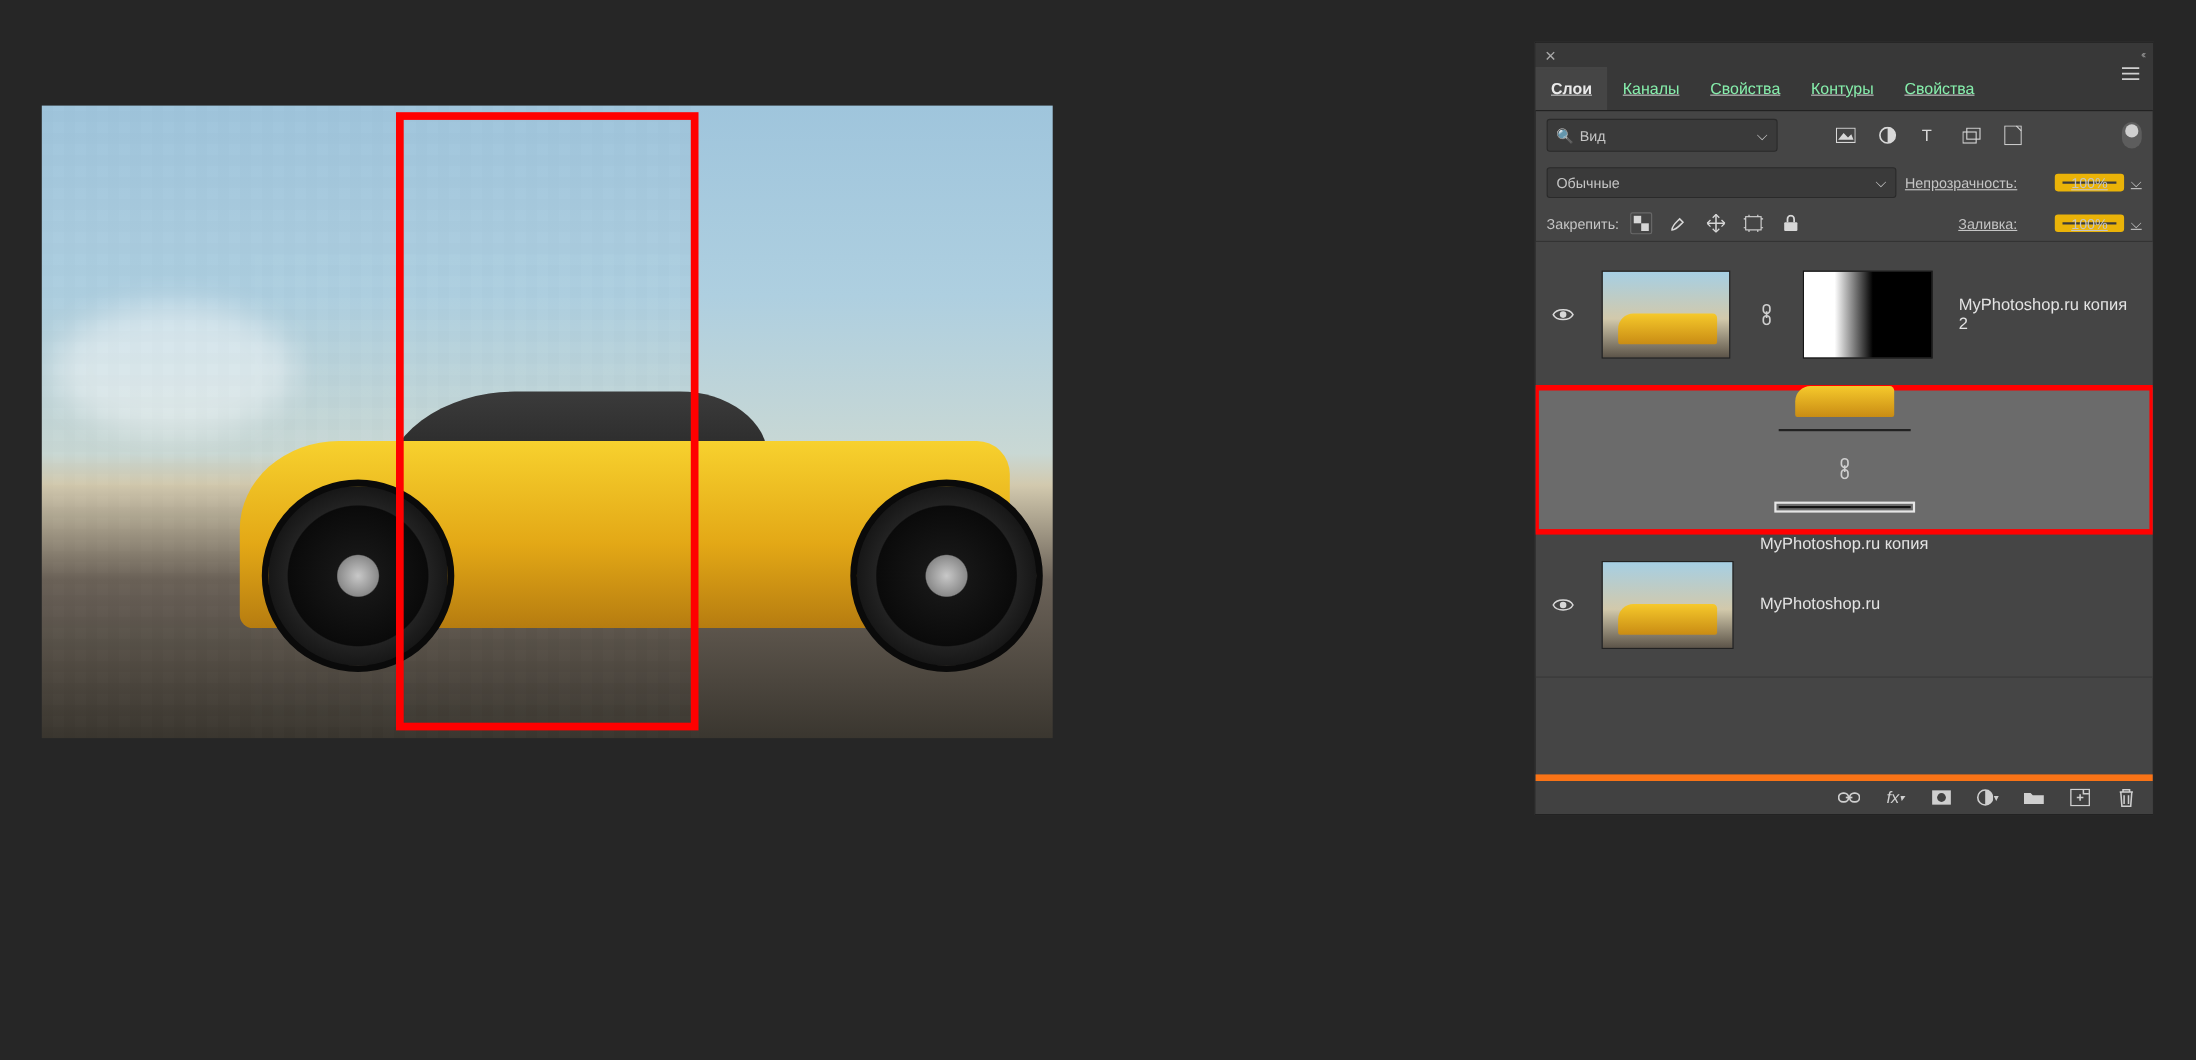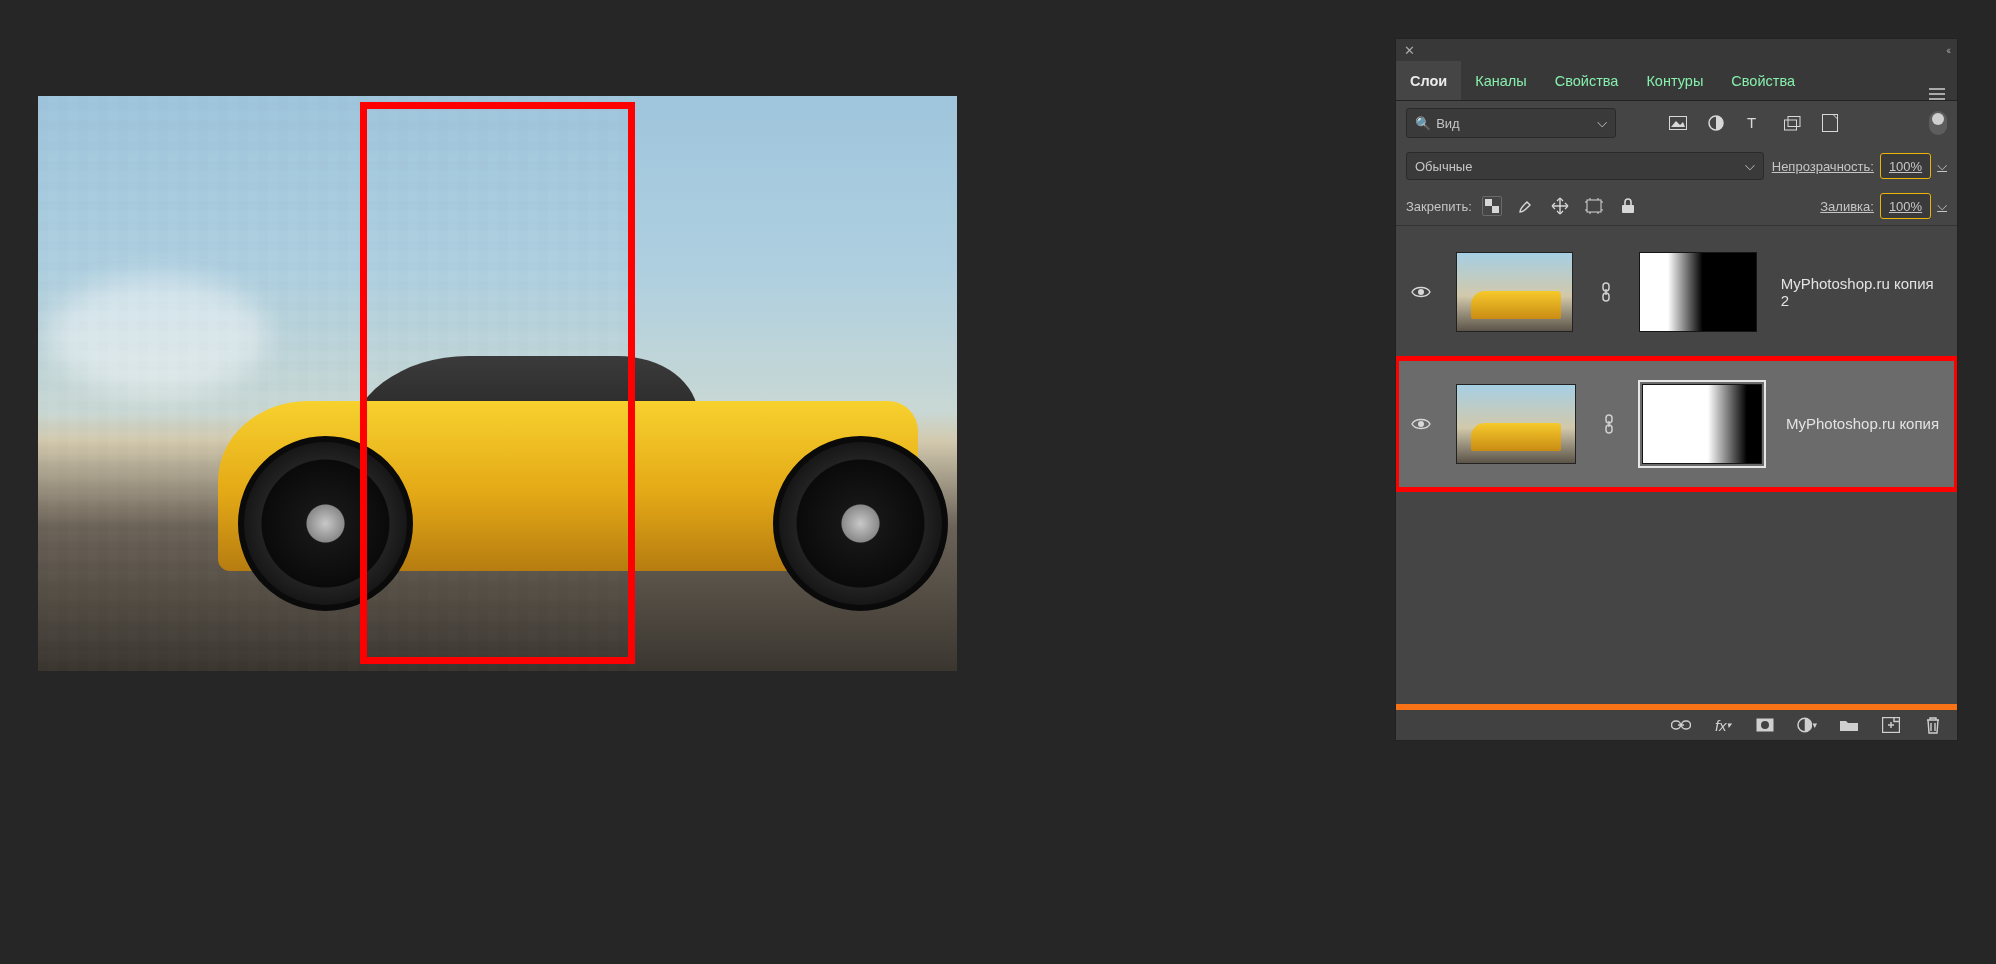--- a/index.html
+++ b/index.html
@@ -14,43 +14,43 @@
 .wheel { position:absolute; bottom:0; width:175px; height:175px; border-radius:50%; background: radial-gradient(circle,#c8c8c8 0%, #8a8a8a 16%, #161616 17%, #0a0a0a 55%, #222 56%, #000 100%); border:6px solid #0a0a0a;}
 .wheel.front { right:10px; }
 .wheel.rear { left:60px; }
 .red-rect { position:absolute; left:322px; top:6px; width:275px; height:562px; border:7px solid #ff0000; }
 .pixelate { position:absolute; left:0; top:0; width:598px; height:575px; -webkit-filter:blur(0px); filter:contrast(1); image-rendering:pixelated; background: repeating-linear-gradient(0deg, rgba(0,0,0,0.02) 0 10px, rgba(255,255,255,0.02) 10px 20px), repeating-linear-gradient(90deg, rgba(0,0,0,0.02) 0 10px, rgba(255,255,255,0.02) 10px 20px); mix-blend-mode: normal; opacity:.35;}
 
 .panel { flex: 0 0 563px; margin-left:auto; background:#454545; display:flex; flex-direction:column; height: 703px; border:1px solid #222; }
 .panel-top { display:flex; align-items:center; height:22px; background:#383838; padding:0 8px; }
 .close-x { color:#aaa; font-size:13px; }
 .collapse { margin-left:auto; color:#999; font-size:10px; letter-spacing:-2px;}
-.tabs { display:flex; align-items:flex-end; height:40px; background:#383838; border-bottom:1px solid #222; }
+.tabs { display:flex; align-items:flex-start; height:40px; background:#383838; border-bottom:1px solid #222;text-decoration:underline; }
 .tab { padding: 0 14px; height:100%; display:flex; align-items:center; color:#86efac; font-size:14.5px; cursor:pointer; }
 .tab.active { background:#454545; color:#eaeaea; font-weight:600; box-shadow: inset 0 2px 0 #454545; }
 .tab-menu { margin-left:auto; padding:0 12px; color:#bdbdbd; }
 .row { display:flex; align-items:center; padding:7px 10px; gap:10px; }
 .search { display:flex; align-items:center; background:#3a3a3a; border:1px solid #2a2a2a; border-radius:3px; height:30px; padding:0 8px; width:210px; }
 .search span.mag { font-size:13px; color:#ddd; margin-right:5px; }
 .search .chev { margin-left:auto; color:#ccc; }
 .filter-icons { display:flex; gap:18px; margin-left:42px; }
 .ficon { width:20px; height:20px; display:flex; align-items:center; justify-content:center; color:#d8d8d8; }
 .dot-toggle { width:18px; height:24px; border-radius:9px; background:#5d5d5d; margin-left:auto; display:flex; align-items:flex-start; justify-content:center; padding-top:2px;}
 .dot-toggle::before { content:""; width:12px; height:12px; border-radius:50%; background:#cfcfcf;}
 .select { display:flex; align-items:center; background:#3a3a3a; border:1px solid #2a2a2a; height:28px; padding:0 8px; border-radius:3px; }
 .select .chev { margin-left:auto; color:#ccc;}
 .opacity-group { display:flex; align-items:center; gap:6px;text-decoration:underline; }
-.opacity-group .val { background:#3a3a3a; border:1px solid #eab308; height:26px; padding:0 8px; display:flex; align-items:center; border-radius:3px; }
+.opacity-group .val { background:#3a3a3a; border:7px solid #eab308; height:16px; padding:0 8px; display:flex; align-items:center; border-radius:3px;margin-left:28px; }
 .lock-row { display:flex; align-items:center; padding:6px 10px; gap:10px; border-bottom:1px solid #333;text-align:center;}
 .lock-icons { display:flex; gap:14px; }
 .licon { width:20px; height:20px; display:flex; align-items:center; justify-content:center; color:#d7d7d7;}
 .licon.boxed { border:1px solid #6a6a6a; border-radius:2px; }
 .layers { flex:1; overflow:auto; }
 .layer { display:flex; align-items:center; height:132px; padding:0 14px; gap:24px; border-bottom:1px solid #383838; background:#454545;}
-.layer.selected { background:#6b6b6b; outline:5px solid #ff0000; outline-offset:-3px; }
+.layer.selected { background:#6b6b6b; outline:5px solid #ff0000; outline-offset:-3px;flex-direction:column; }
 .eye { width:22px; height:22px; display:flex; align-items:center; justify-content:center; color:#d8d8d8; }
 .thumb { width:120px; height:80px; background: linear-gradient(to bottom,#a6cfe4 0%,#d2c9ab 55%,#5c5449 100%); border:1px solid #222; position:relative;}
 .thumb .mini-car { position:absolute; left:14px; bottom:12px; width:90px; height:28px; background:linear-gradient(180deg,#f6c92b,#c98c14); border-radius:14px 4px 2px 2px; }
 .link-ic { width:18px; display:flex; justify-content:center; color:#cfcfcf; }
 .mask { width:120px; height:80px; background:#000; border:1px solid #151515; position:relative;}
 .mask.grad1 { background: linear-gradient(90deg,#fff 0%, #fff 24%, #000 54%, #000 100%);}
 .mask.grad2 { background: linear-gradient(90deg,#fff 0%, #fff 55%, #000 88%, #000 100%);}
 .mask.sel-outline { outline:2px solid #e6e6e6; outline-offset:2px; }
 .layer-name { color:#e3e3e3; font-size:15px;}
 .panel-footer { height:36px; border-top:6px solid #f97316; display:flex; align-items:center; justify-content:flex-end; gap:22px; padding:0 14px; color:#cfcfcf; background:#414141;}
@@ -225,20 +225,33 @@
             <svg width="10" height="20" viewBox="0 0 10 20">
               <rect x="2" y="1" width="6" height="8" rx="3" fill="none" stroke="#cfcfcf" stroke-width="1.5"></rect>
               <rect x="2" y="11" width="6" height="8" rx="3" fill="none" stroke="#cfcfcf" stroke-width="1.5"></rect>
               <line x1="5" y1="7" x2="5" y2="13" stroke="#cfcfcf" stroke-width="1.5"></line>
             </svg>
           </span>
         <div class="mask grad2 sel-outline"></div>
         <span class="layer-name">MyPhotoshop.ru копия</span>
       </div>
 
+      <div class="layer noMask">
+        <span class="eye">
+            <svg width="20" height="14" viewBox="0 0 20 14">
+              <path d="M1 7 C4 1 16 1 19 7 C16 13 4 13 1 7 Z" fill="none" stroke="#d8d8d8" stroke-width="1.4"></path>
+              <circle cx="10" cy="7" r="3" fill="#d8d8d8"></circle>
+            </svg>
+          </span>
+        <div class="thumb">
+            <div class="mini-car"></div>
+          </div>
+
+        <span class="layer-name">MyPhotoshop.ru</span>
+      </div>
     </div>
 
     <div class="panel-footer">
       <span class="ic">
           <svg width="20" height="12" viewBox="0 0 20 12">
             <rect x="0.5" y="2" width="9" height="8" rx="4" fill="none" stroke="#cfcfcf" stroke-width="1.5"></rect>
             <rect x="10.5" y="2" width="9" height="8" rx="4" fill="none" stroke="#cfcfcf" stroke-width="1.5"></rect>
             <line x1="7" y1="6" x2="13" y2="6" stroke="#cfcfcf" stroke-width="1.5"></line>
           </svg>
         </span>

